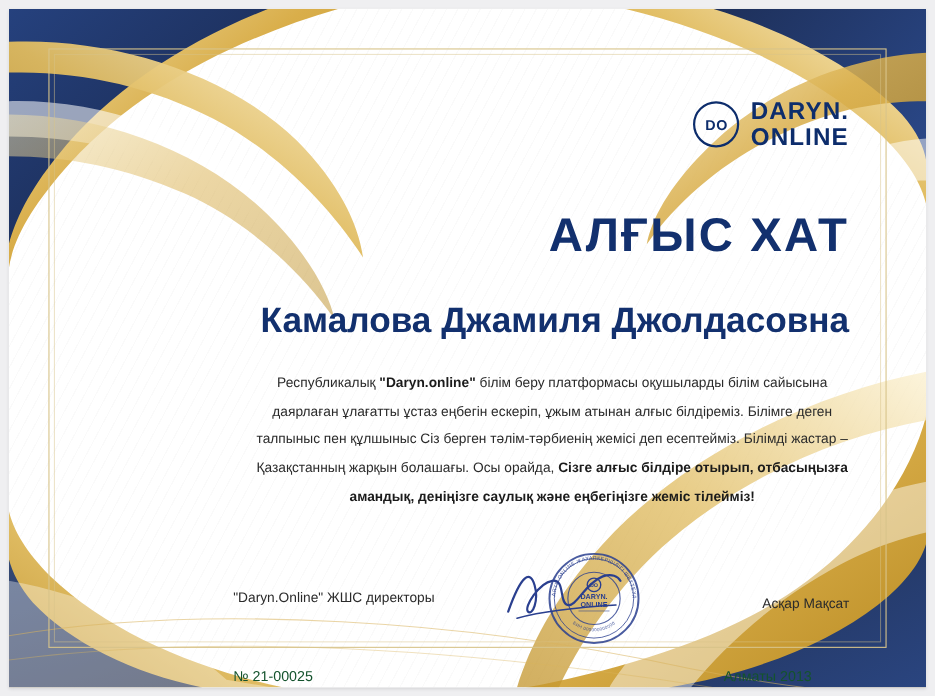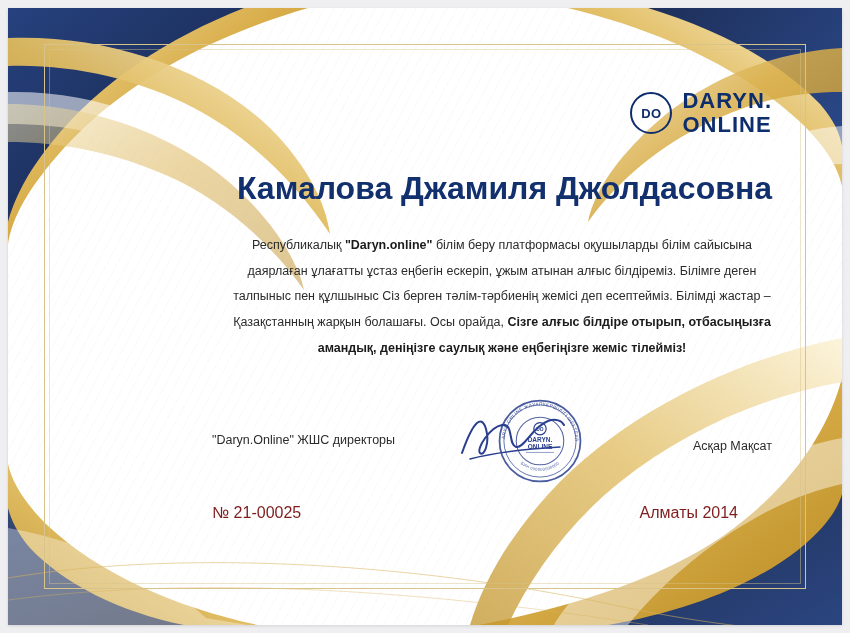--- a/index.html
+++ b/index.html
@@ -179,22 +179,22 @@
     height: 56px;
   }
 
   
   .footer-row {
     margin-top: 19px;
     width: 560px;
     display: flex;
     align-items: center;
     justify-content: space-between;
-    font-size: 16px;
-    color: #7f1d1d;
+    font-size: 13px;
+    color: #14532d;
   }
   .footer-center {
     position: relative;
     left: -34px;
   }
 </style>
 </head>
 <body>
 
 <div class="page">
@@ -257,20 +257,21 @@
       <div class="logo">
         <div class="logo-mark">
           <span>DO</span>
         </div>
         <div class="logo-text">
           <span class="l1">DARYN.</span>
           <span class="l2">ONLINE</span>
         </div>
       </div>
 
+      <div class="title">АЛҒЫС ХАТ</div>
 
       <div class="recipient">Камалова Джамиля Джолдасовна</div>
 
       <div class="body-text">
         <span>Республикалық </span><b>"Daryn.online"</b><span> білім беру платформасы оқушыларды білім сайысына даярлаған ұлағатты ұстаз еңбегін ескеріп, ұжым атынан алғыс білдіреміз. Білімге деген талпыныс пен құлшыныс Сіз берген тәлім-тәрбиенің жемісі деп есептейміз. Білімді жастар – Қазақстанның жарқын болашағы. Осы орайда, </span><b>Сізге алғыс білдіре отырып, отбасыңызға амандық, деніңізге саулық және еңбегіңізге жеміс тілейміз!</b>
       </div>
 
       <div class="sign-row">
         <div class="sign-left">"Daryn.Online" ЖШС директоры</div>
 
@@ -300,18 +301,18 @@
             <text x="50" y="59" font-size="7.4" text-anchor="middle" fill="#2a3f8f" font-weight="bold" font-family="Liberation Sans, sans-serif">ONLINE</text>
             <line x1="34" y1="63" x2="66" y2="63" stroke="#2a3f8f" stroke-width="0.8" opacity="0.7"></line>
           </svg>
         </div>
 
         <div class="sign-right">Асқар Мақсат</div>
       </div>
 
       <div class="footer-row">
         <div>№ 21-00025</div>
-        <div class="footer-center">Алматы 2014</div>
+        <div class="footer-center">Алматы 2013</div>
       </div>
 
     </div>
   </div>
 </div>
 
 </body></html>

